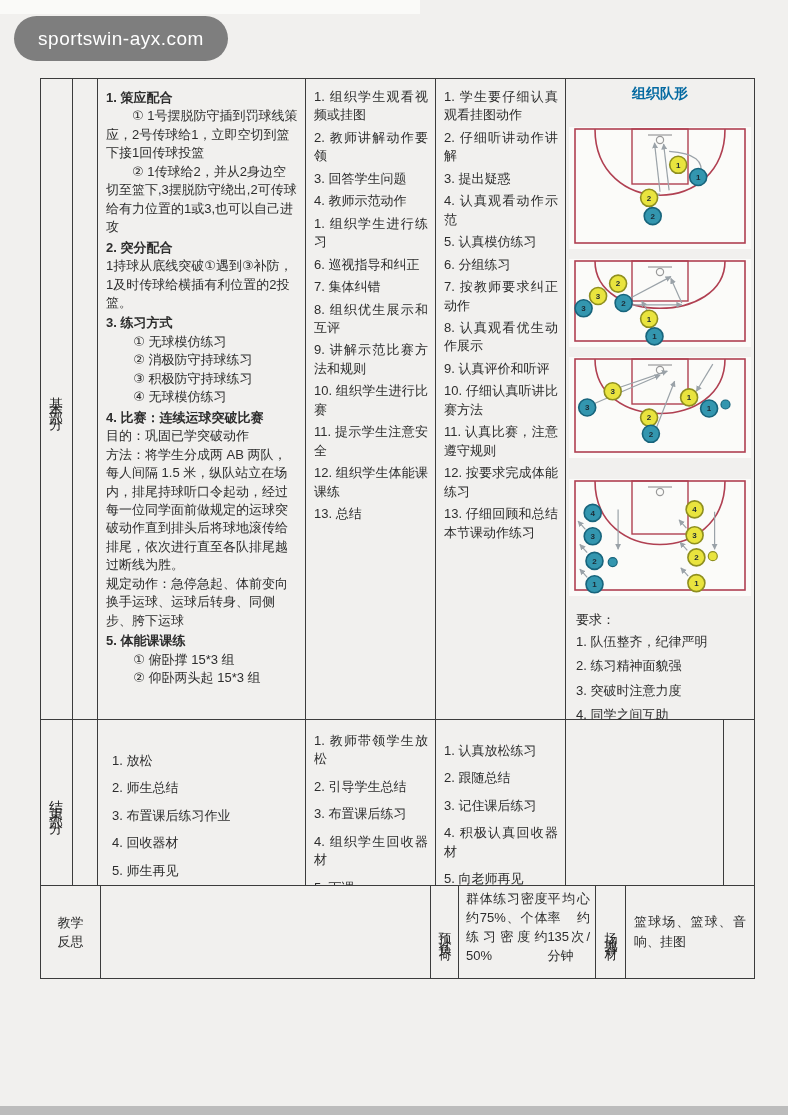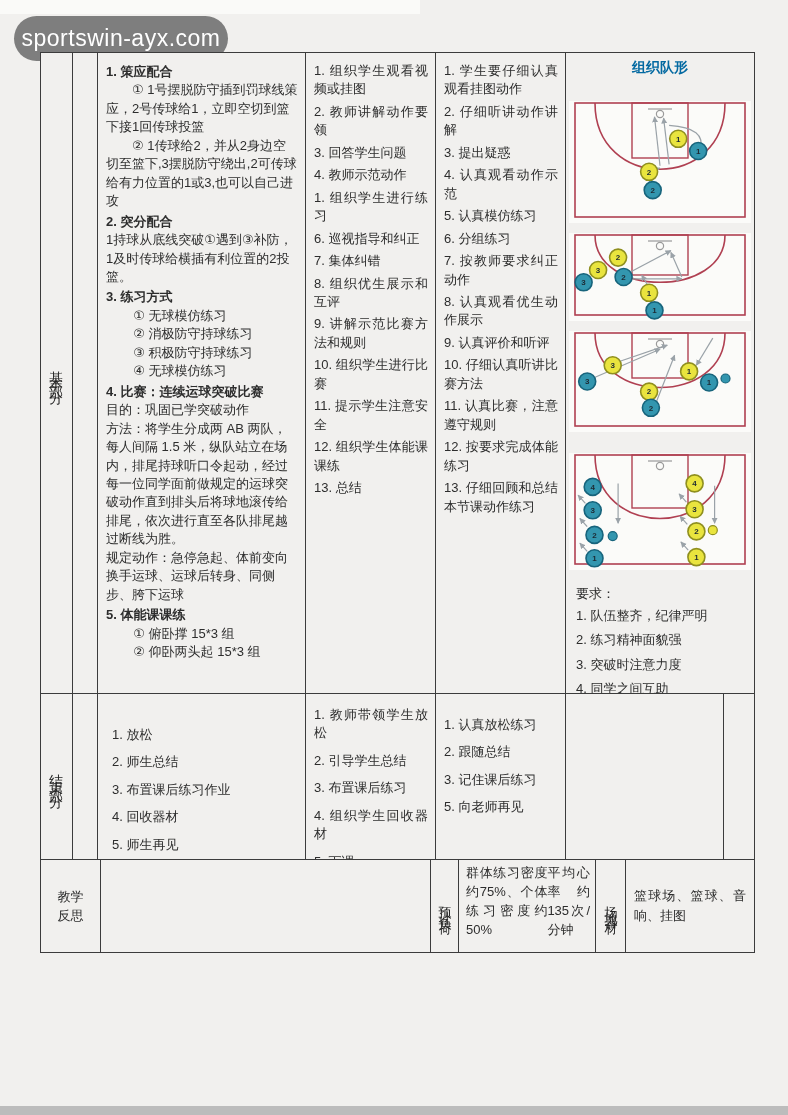--- a/index.html
+++ b/index.html
@@ -9,25 +9,25 @@
     background: #f1f0ee; overflow: hidden;
     font-family: "Liberation Sans", "DejaVu Sans", sans-serif;
     color: #2d2d2d;
   }
   .top-strip { position:absolute; left:0; top:0; width:420px; height:14px; background:#fafaf8; }
   .bottom-shade { position:absolute; left:0; bottom:0; width:100%; height:9px; background:#bcbcbc; }
 
   .watermark {
     position:absolute; left:14px; top:16px; width:214px; height:45px;
     border-radius: 24px; display:flex; align-items:center; justify-content:center;
-    color:#fff; font-size:23px; letter-spacing:0.5px;
+    color:#fff; font-size:19px; letter-spacing:0.5px;
   }
 
   .sheet {
-    position:absolute; left:40px; top:52px; width:715px;
+    position:absolute; left:40px; top:78px; width:715px;
     border:1.6px solid #3c3c3c; background:#f1f0ee;
   }
   .row { display:flex; border-bottom:1.4px solid #3c3c3c; }
   .row:last-child { border-bottom:none; }
   .cell { border-right:1.4px solid #3c3c3c; overflow:hidden; position:relative; }
   .cell:last-child { border-right:none; }
 
   .r1 { height:641px; }
   .r2 { height:166px; }
   .r3 { height:92px; }
@@ -357,20 +357,21 @@
           <div class="num-item">1.  教师带领学生放松</div>
           <div class="num-item">2.  引导学生总结</div>
           <div class="num-item">3.  布置课后练习</div>
           <div class="num-item">4.  组织学生回收器材</div>
           <div class="num-item">5.  下课</div>
         </div>
       <div class="cell w-col list-cell end-student" id="end-student">
           <div class="num-item">1.  认真放松练习</div>
           <div class="num-item">2.  跟随总结</div>
           <div class="num-item">3.  记住课后练习</div>
+          <div class="num-item">4.  积极认真回收器材</div>
           <div class="num-item">5.  向老师再见</div>
         </div>
       <div class="cell w-end-big"></div>
       <div class="cell w-end-narrow"></div>
     </div>
 
     <div class="row r3">
       <div class="cell w-f-reflect reflect-cell">
         <div class="reflect-label">教学反思</div>
       </div>

